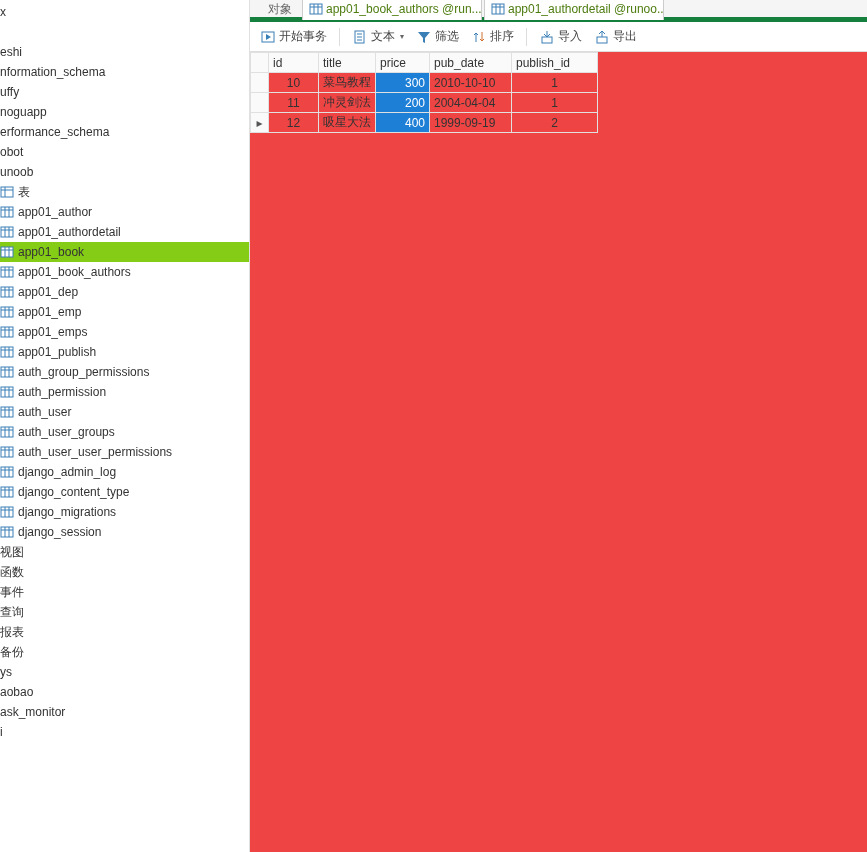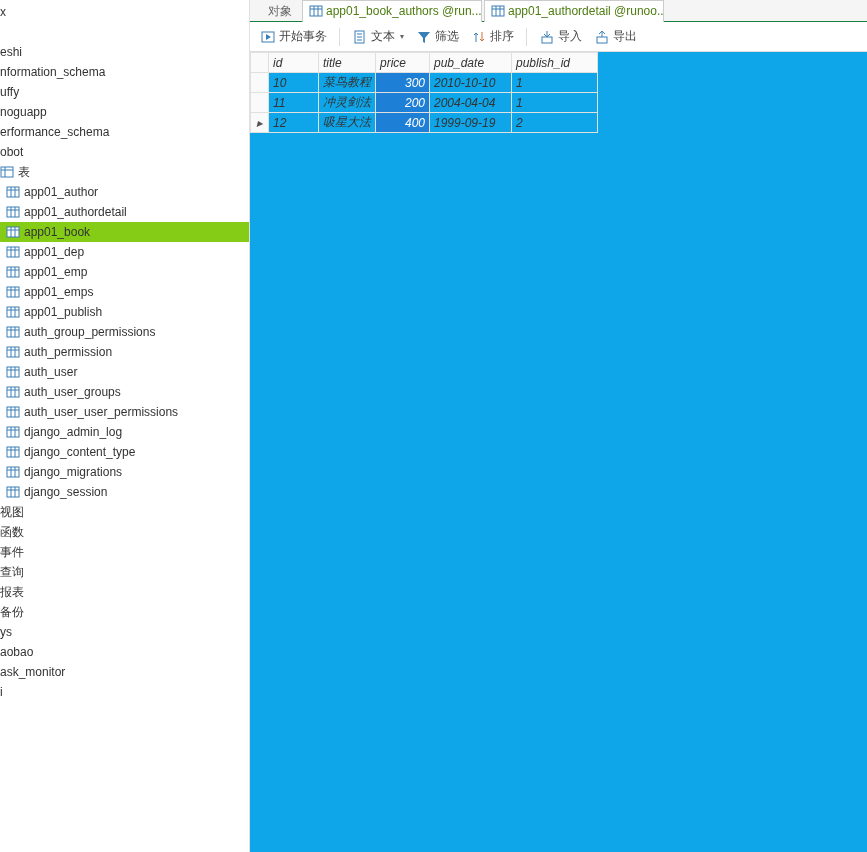--- a/index.html
+++ b/index.html
@@ -27,21 +27,21 @@
     padding-left: 2px;
     white-space: nowrap;
     cursor: pointer;
     color: #333;
     display: flex;
     align-items: center;
   }
   .tree-item.db { padding-left: 0px; }
   .tree-item.node { padding-left: 0px; }
   .tree-item.table-item {
-    padding-left: 6px;
+    padding-left: 0;
     display: flex;
     align-items: center;
   }
   .tree-item.selected {
     background: #84cc16;
   }
   .table-icon {
     width: 14px;
     height: 12px;
     margin-right: 4px;
@@ -52,21 +52,21 @@
     flex: 1;
     display: flex;
     flex-direction: column;
     background: #f5f5f5;
   }
   .tabs {
     display: flex;
     align-items: center;
     height: 22px;
     background: #f5f5f5;
-    border-bottom: 1px solid #15803d;
+    border-bottom: 5px solid #15803d;
     padding-left: 8px;
   }
   .tab-obj {
     padding: 0 10px;
     height: 22px;
     line-height: 22px;
     color: #666;
     cursor: pointer;
   }
   .tab {
@@ -106,23 +106,22 @@
   }
   .tool-sep {
     width: 1px;
     height: 18px;
     background: #ddd;
     margin: 0 4px;
   }
   .tool-icon { width: 16px; height: 16px; display:inline-flex; align-items:center; justify-content:center;}
   .grid-area {
     flex: 1;
-    background: #0ea5e9;
+    background: #ef4444;
     overflow: auto;
-    font-style: italic;
   }
   table.grid {
     border-collapse: collapse;
     font-size: 12px;
   }
   .grid th, .grid td {
     border: 1px solid #e0e0e0;
     height: 20px;
     text-align: left;
     padding: 0 4px;
@@ -133,21 +132,21 @@
     font-weight: normal;
     color: #333;
   }
   .grid th.rowhead, .grid td.rowhead {
     width: 18px;
     background: #fafafa;
     text-align: center;
     padding: 0;
     color: #555;
   }
-  .grid td.num { text-align: left; }
+  .grid td.num { text-align: center; }
   .grid td.selected-cell {
     background: #1e7fd6;
     color: #fff;
     text-align: right;
   }
   .col-id { width: 50px; }
   .col-title { width: 54px; }
   .col-price { width: 54px; }
   .col-pub { width: 82px; }
   .col-publish { width: 86px; }
@@ -163,20 +162,21 @@
 <div class="sidebar">
 
   <div class="tree-item db">x</div>
   <div class="tree-item db"></div>
   <div class="tree-item db">eshi</div>
   <div class="tree-item db">nformation_schema</div>
   <div class="tree-item db">uffy</div>
   <div class="tree-item db">noguapp</div>
   <div class="tree-item db">erformance_schema</div>
   <div class="tree-item db">obot</div>
+  <div class="tree-item db">unoob</div>
   <div class="tree-item node">
     <span class="table-icon">
       <svg width="14" height="12">
           <rect x="1" y="1" width="12" height="10" fill="#fff" stroke="#3a7fb5"></rect>
           <line x1="1" y1="4" x2="13" y2="4" stroke="#3a7fb5"></line>
           <line x1="5" y1="1" x2="5" y2="11" stroke="#3a7fb5"></line>
         </svg>
     </span>
     <span>表</span>
   </div>
@@ -207,20 +207,31 @@
       <div class="tree-item table-item selected">
         <span class="table-icon">
           <svg width="14" height="12">
             <rect x="1" y="1" width="12" height="10" fill="#fff" stroke="#3a7fb5"></rect>
             <line x1="1" y1="4" x2="13" y2="4" stroke="#3a7fb5"></line>
             <line x1="5" y1="1" x2="5" y2="11" stroke="#3a7fb5"></line>
             <line x1="9" y1="1" x2="9" y2="11" stroke="#3a7fb5"></line>
           </svg>
         </span>
         <span>app01_book</span>
+      </div>
+      <div class="tree-item table-item">
+        <span class="table-icon">
+          <svg width="14" height="12">
+            <rect x="1" y="1" width="12" height="10" fill="#fff" stroke="#3a7fb5"></rect>
+            <line x1="1" y1="4" x2="13" y2="4" stroke="#3a7fb5"></line>
+            <line x1="5" y1="1" x2="5" y2="11" stroke="#3a7fb5"></line>
+            <line x1="9" y1="1" x2="9" y2="11" stroke="#3a7fb5"></line>
+          </svg>
+        </span>
+        <span>app01_book_authors</span>
       </div>
       <div class="tree-item table-item">
         <span class="table-icon">
           <svg width="14" height="12">
             <rect x="1" y="1" width="12" height="10" fill="#fff" stroke="#3a7fb5"></rect>
             <line x1="1" y1="4" x2="13" y2="4" stroke="#3a7fb5"></line>
             <line x1="5" y1="1" x2="5" y2="11" stroke="#3a7fb5"></line>
             <line x1="9" y1="1" x2="9" y2="11" stroke="#3a7fb5"></line>
           </svg>
         </span>

